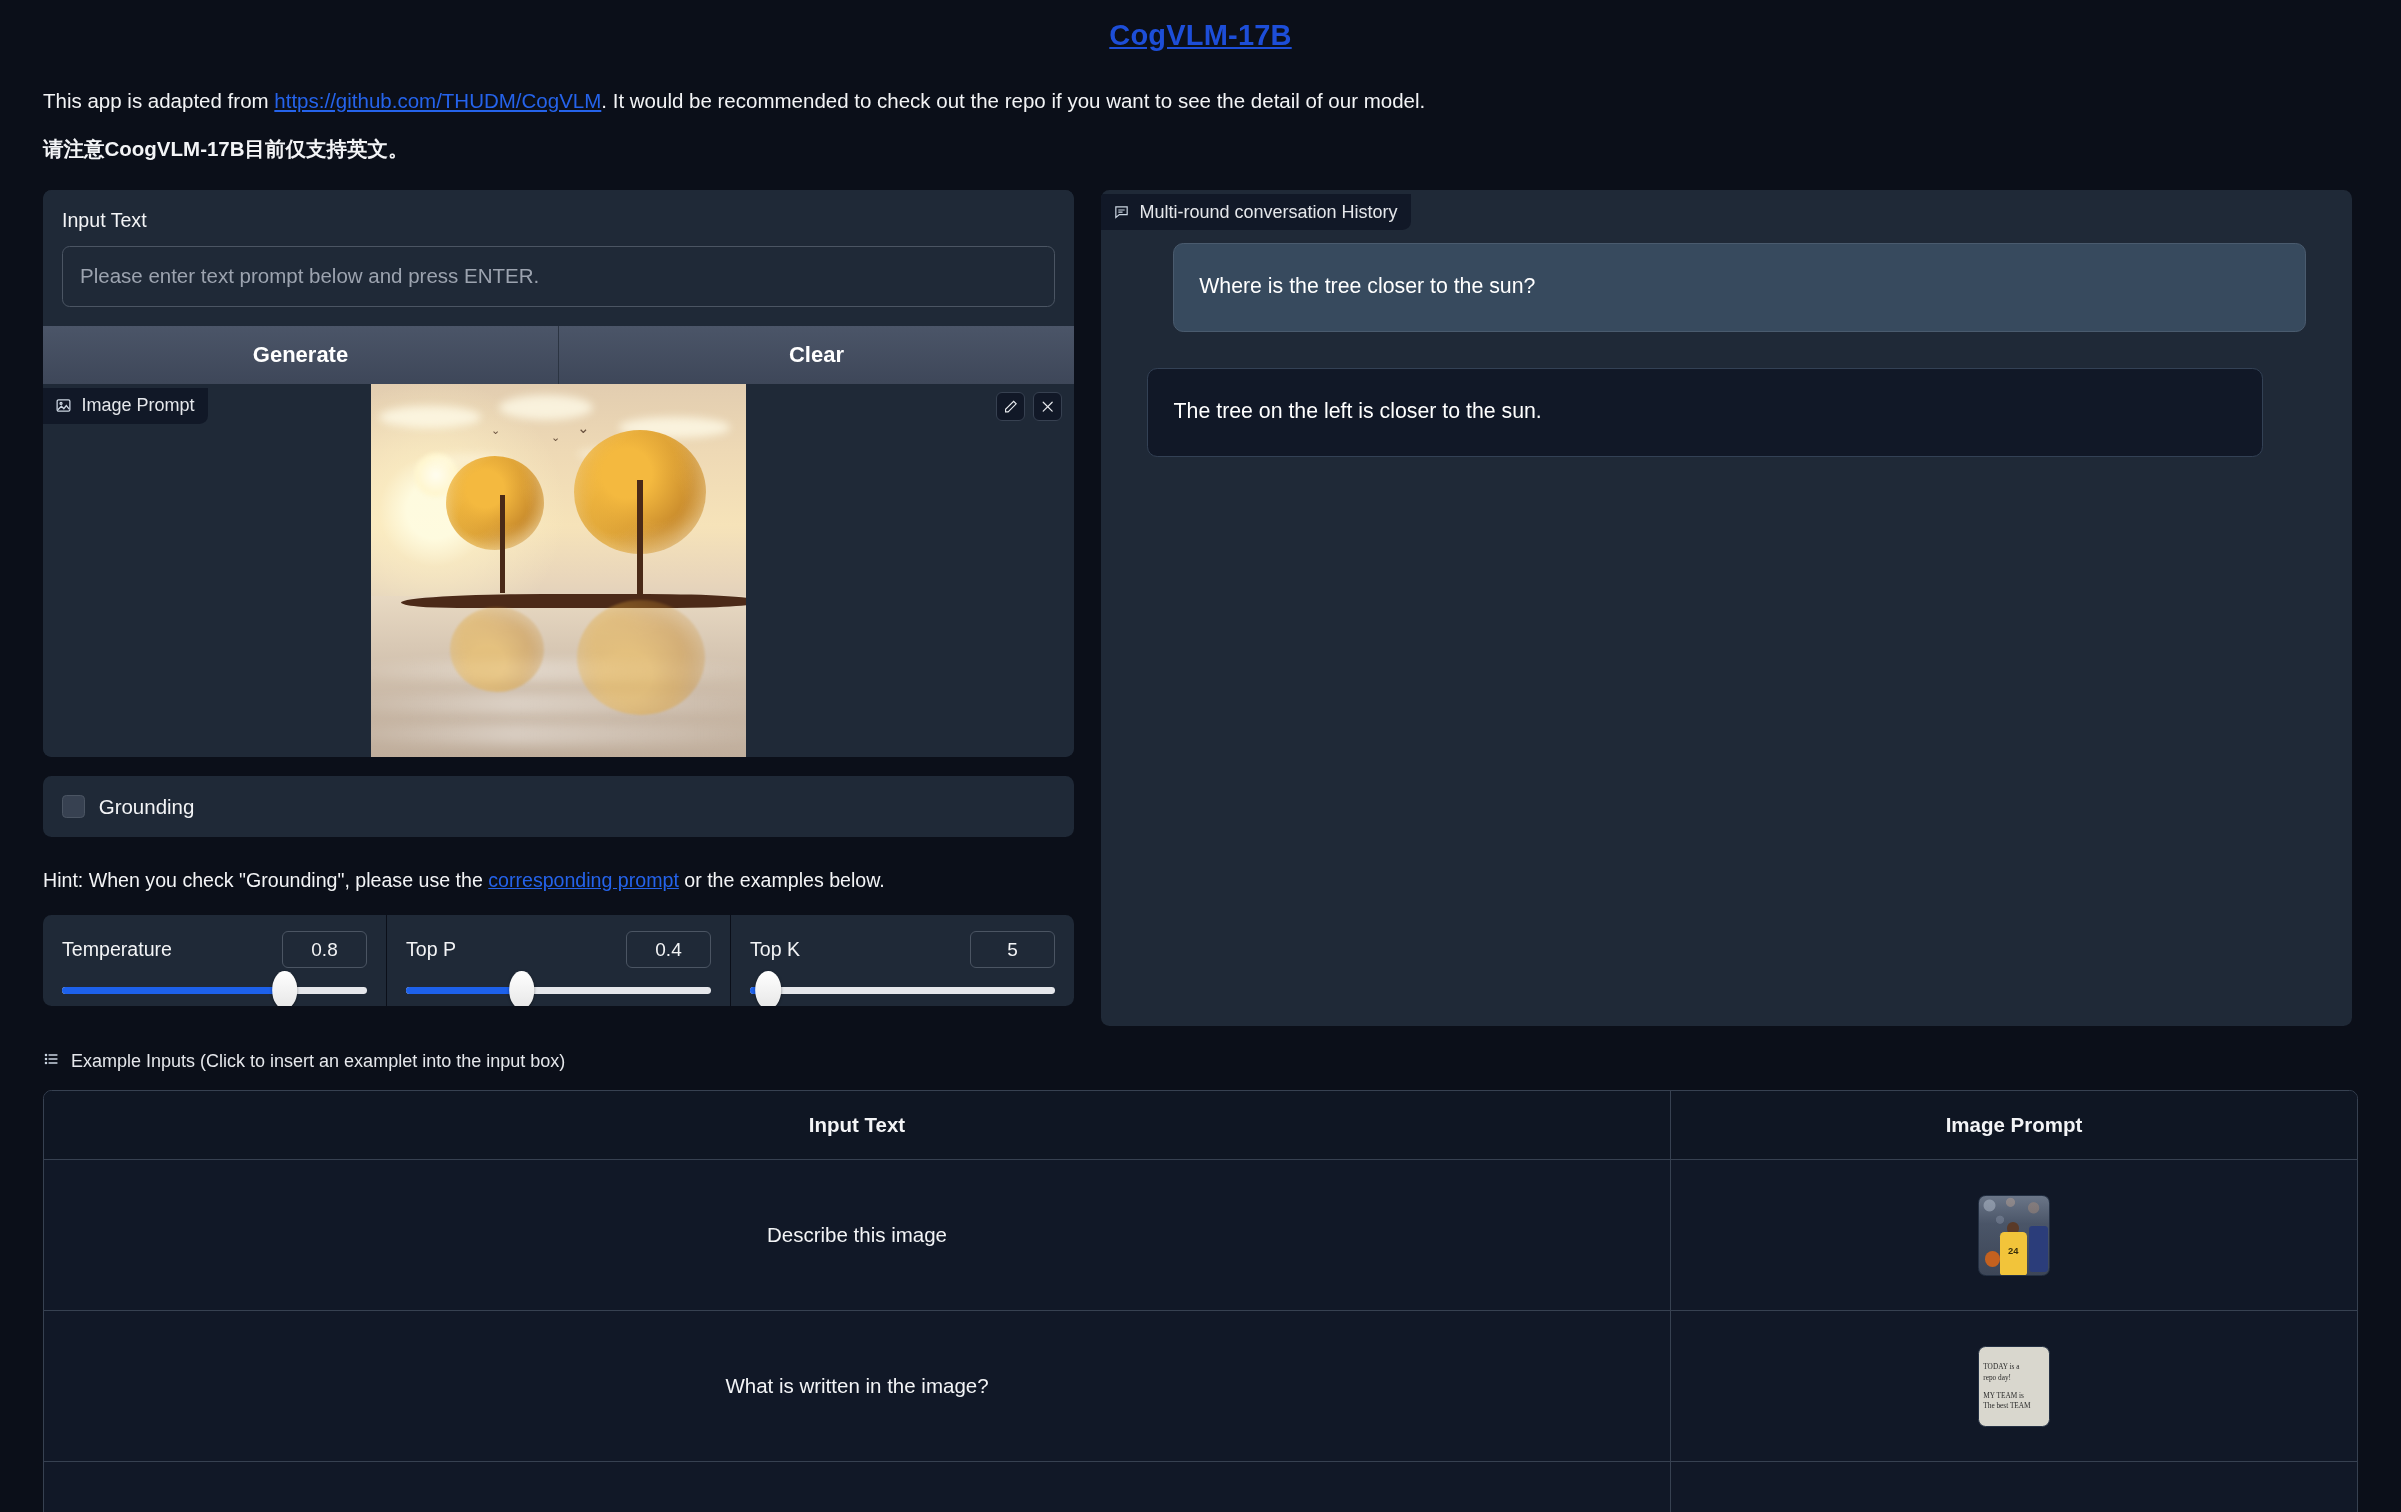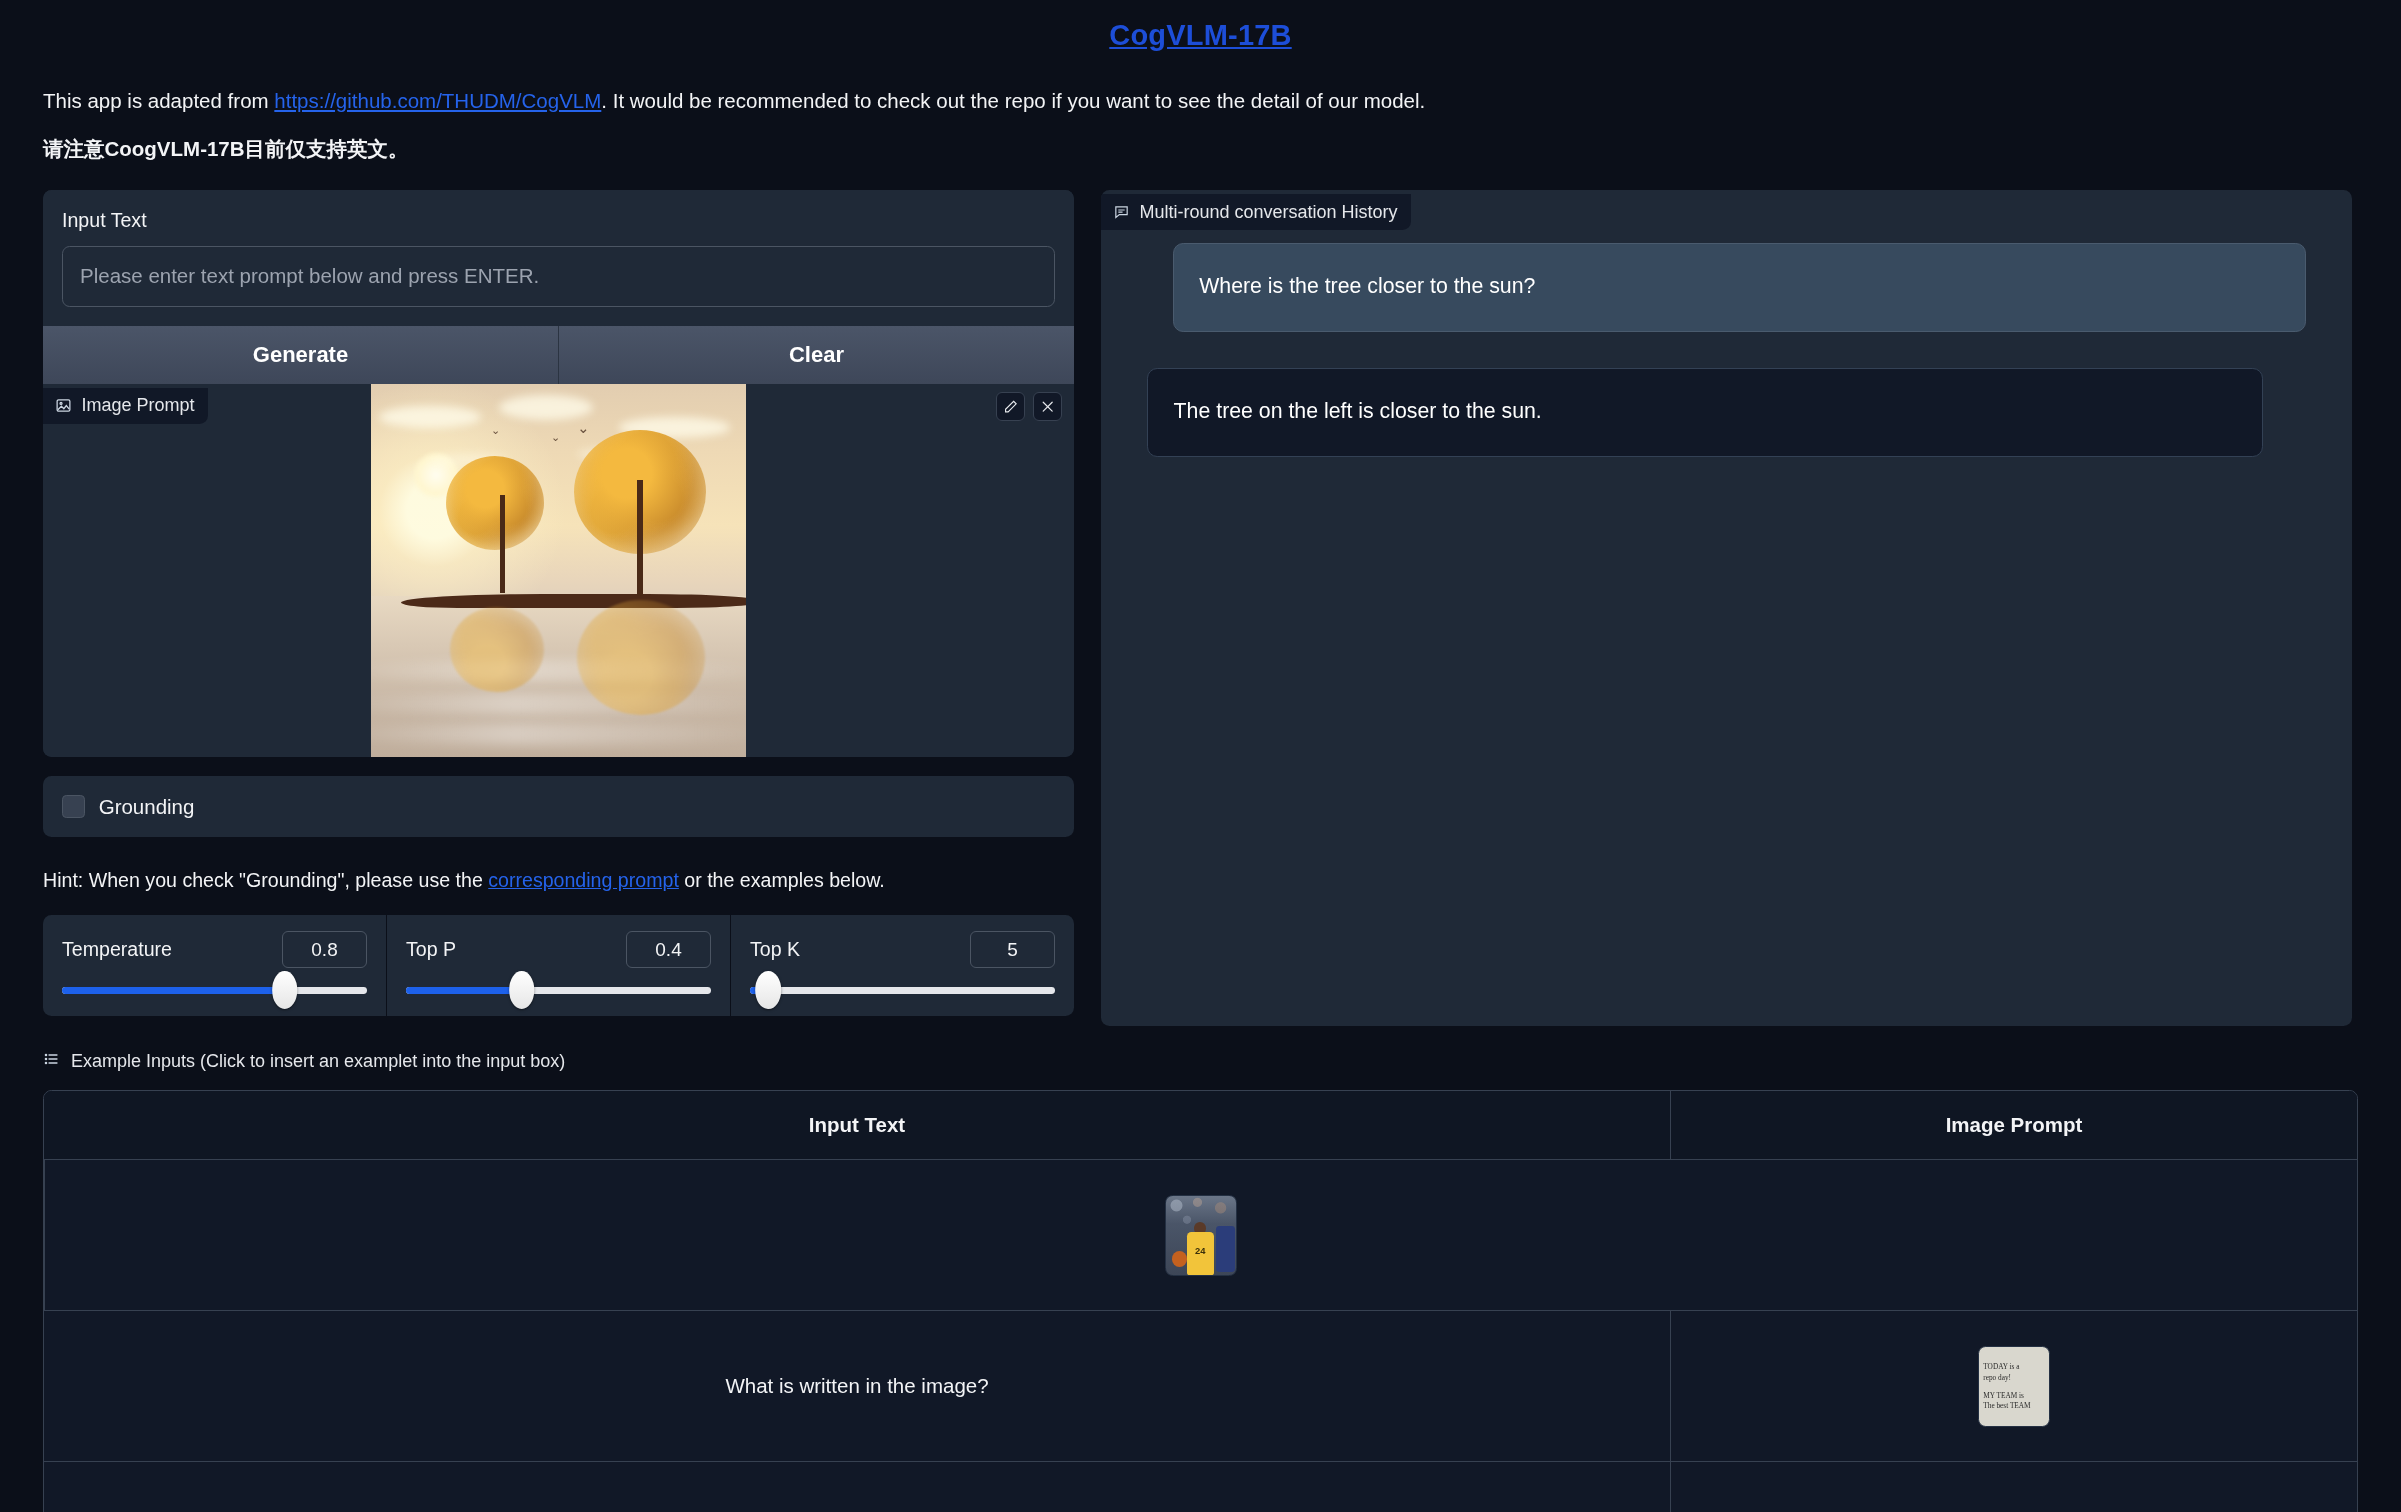--- a/index.html
+++ b/index.html
@@ -182,21 +182,21 @@
   .cbox-label { font-size: 20.5px; color: #f3f4f6; }
 
   .hint { font-size: 19.6px; margin-top: 32px; color:#f3f4f6; }
   .hint a { color: #2563eb; text-decoration: underline; }
 
   
   .sliders { display: flex; margin-top: 23px; border-radius: 8.5px; overflow: hidden; }
   .slider-cell {
     flex: 1;
     background: #1f2937;
-    padding: 16px 19px 22px 19px;
+    padding: 16px 19px 12px 19px;
   }
   .slider-cell + .slider-cell { border-left: 0.9px solid #0b0f19; }
   .slider-top { display: flex; align-items: center; justify-content: space-between; }
   .slider-name { font-size: 19.6px; color:#f3f4f6; }
   .slider-val {
     width: 85px; height: 37px;
     border: 0.9px solid #4b5563; border-radius: 6px;
     background: #1f2937; color: #f3f4f6;
     font-size: 19px; text-align: center;
     font-family: "Liberation Sans", sans-serif;
@@ -486,20 +486,23 @@
     <div class="ex-row header">
       <div class="ex-c1">
           <div class="ex-th">Input Text</div>
         </div>
       <div class="ex-c2">
           <div class="ex-th">Image Prompt</div>
         </div>
     </div>
 
     <div class="ex-row body">
+      <div class="ex-c1">
+          <div class="ex-td">Describe this image</div>
+        </div>
       <div class="ex-c2">
         <div class="thumb thumb-bball">
           <div class="crowd"></div>
           <div class="opp"></div>
           <div class="head"></div>
           <div class="jersey"></div>
           <div class="num">24</div>
           <div class="ball"></div>
         </div>
       </div>

